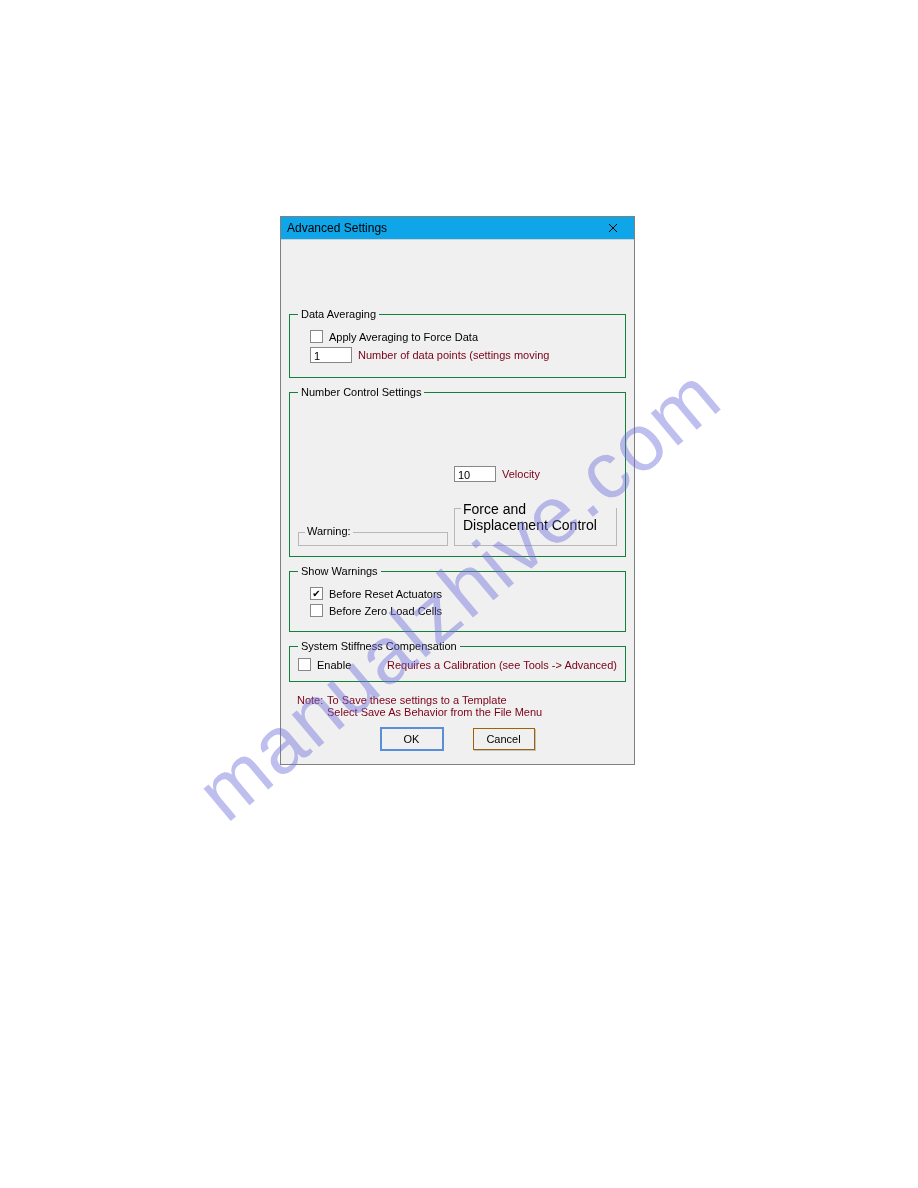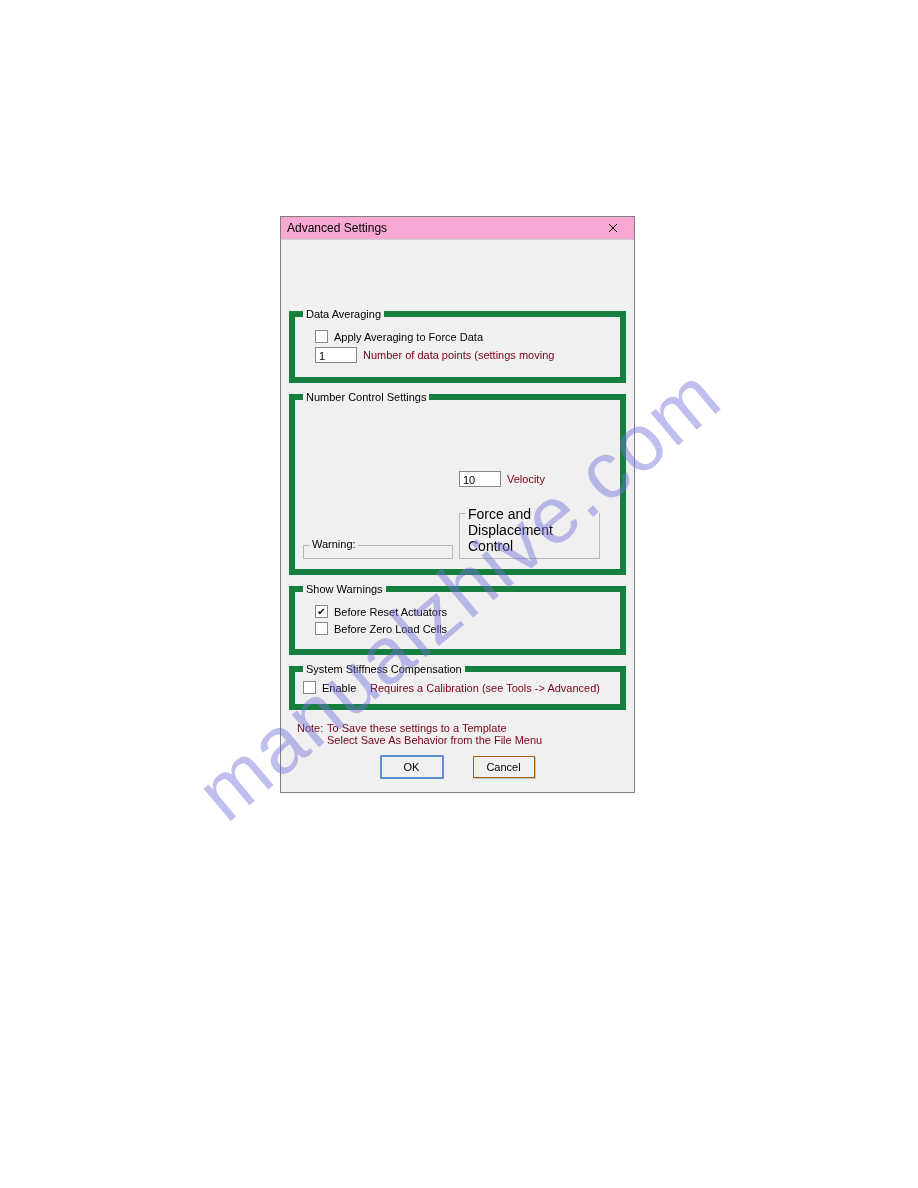--- a/index.html
+++ b/index.html
@@ -30,21 +30,21 @@
     position: absolute;
     left: 280px;
     top: 216px;
     width: 355px;
     border: 1px solid #808080;
     background: #f0f0f0;
     box-sizing: border-box;
   }
   .titlebar {
     height: 22px;
-    background: #f9a8d4;
+    background: #0ea5e9;
     border-bottom: 1px solid #d0d0d0;
     display: flex;
     align-items: center;
     justify-content: space-between;
     padding: 0 6px 0 6px;
   }
   .titlebar-title {
     font-size: 12px;
     color: #000;
   }
@@ -57,23 +57,23 @@
     cursor: pointer;
     font-size: 14px;
   }
   .body {
     padding: 0 8px 8px 8px;
   }
   .spacer-top {
     height: 68px;
   }
   fieldset.group {
-    border: 6px solid #15803d;
+    border: 1px solid #15803d;
     margin: 0 0 8px 0;
-    padding: 6px 20px 10px 8px;
+    padding: 6px 8px 10px 8px;
     position: relative;
   }
   fieldset.group > legend {
     font-size: 11px;
     padding: 0 3px;
     color: #000;
   }
   .row {
     display: flex;
     align-items: center;

